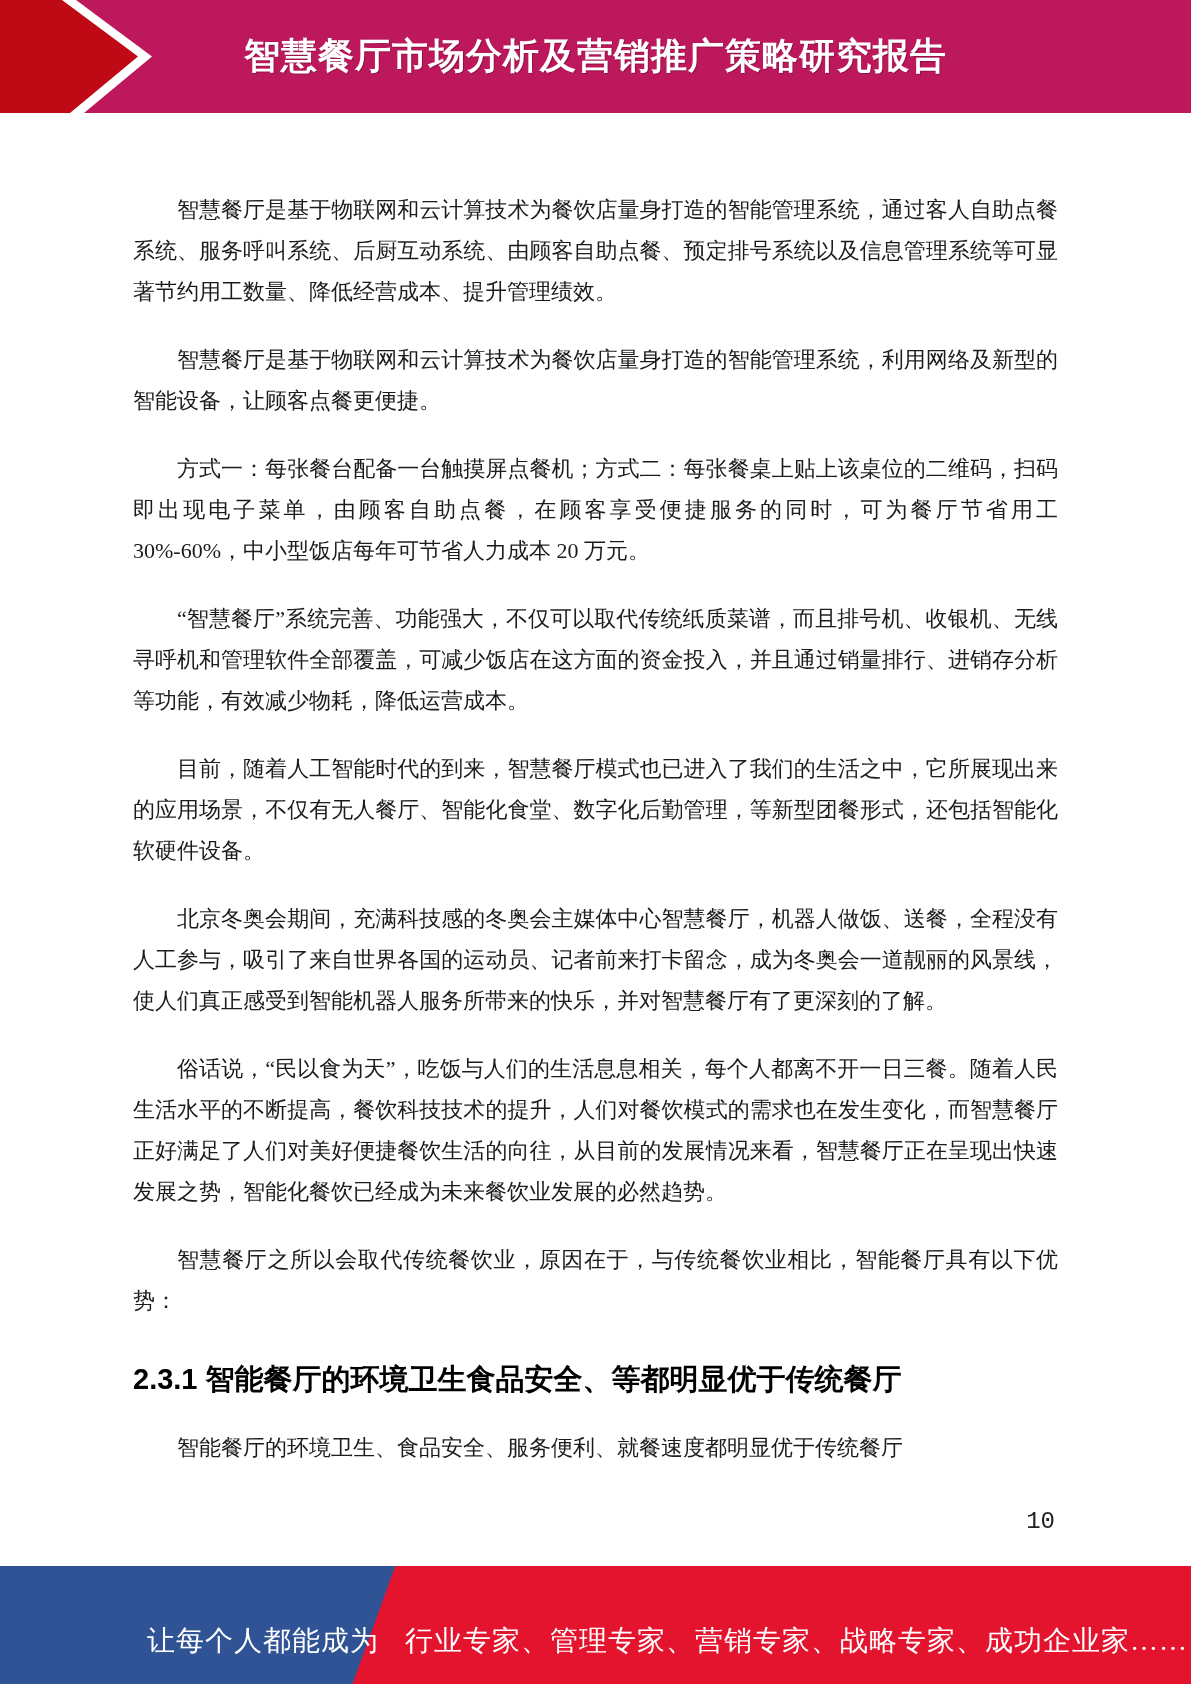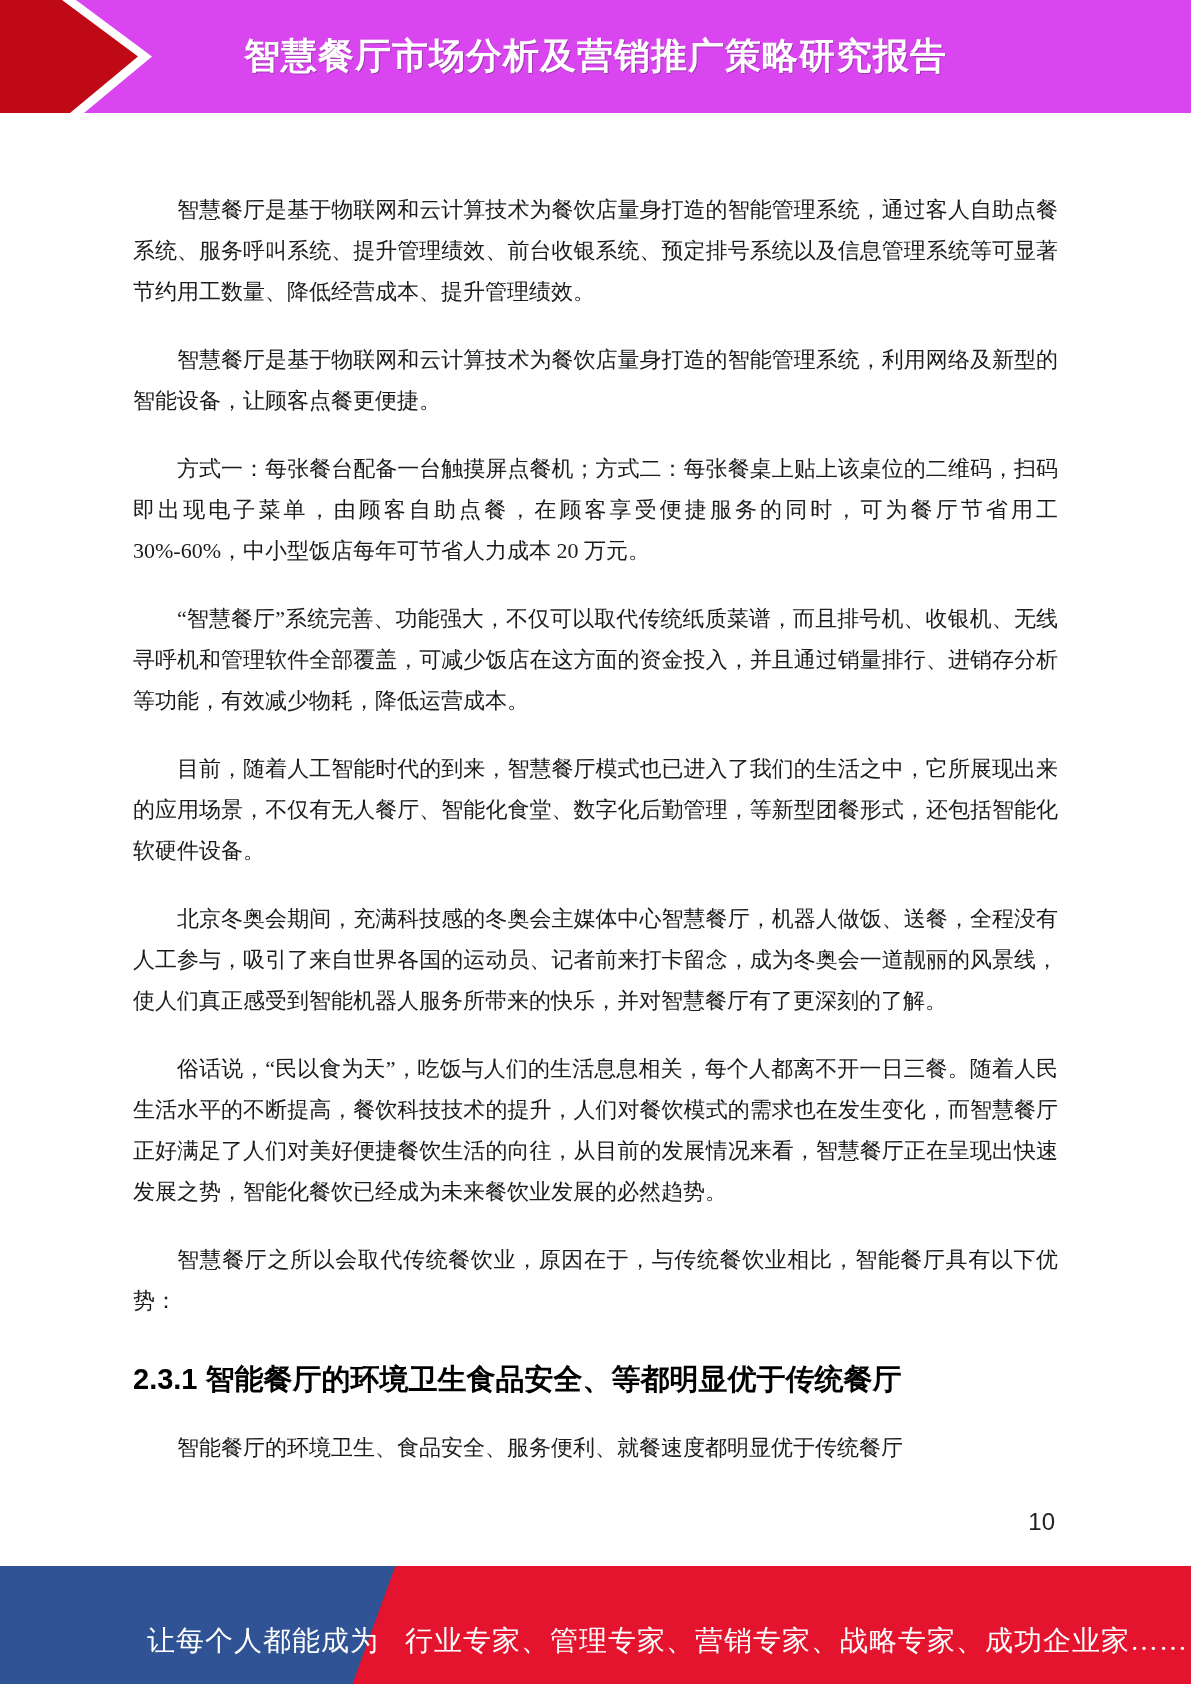--- a/index.html
+++ b/index.html
@@ -7,21 +7,21 @@
     width:1191px; height:1684px;
     background:#ffffff;
     font-family:"Liberation Serif","DejaVu Serif",serif;
     position:relative; overflow:hidden;
   }
   .page { position:relative; width:1191px; height:1684px; background:#fff; }
 
   
   .header {
     position:absolute; top:0; left:0; width:100%; height:113px;
-    background:#d946ef;
+    background:#be185d;
     text-align:center;
   }
   .header-chevron { position:absolute; left:0; top:0; height:113px; width:200px; display:block; }
   .header-title {
     position:absolute; left:0; top:0; width:100%; height:113px;
     display:flex; align-items:center; justify-content:center;
     color:#ffffff; font-family:"Liberation Sans","DejaVu Sans",sans-serif;
     font-weight:bold; font-size:36px; letter-spacing:1px;
     text-shadow:1px 1px 0 rgba(0,0,0,0.25);
   }
@@ -43,21 +43,21 @@
     text-indent:2em; text-align:justify;
     margin:27px 0 0 0;
   }
   p.first-p { margin-top:62px; }
   p.sub-p   { margin-top:30px; }
 
   
   .page-number {
     position:absolute; top:1508px; right:136px;
     font-size:24px; color:#222;
-    font-family:Liberation Sans, sans-serif;
+    font-family:Liberation Mono, monospace;
   }
 
   
   .footer {
     position:absolute; left:0; bottom:0; width:100%; height:118px;
     background:#E4142E;
     padding-left:33px;
   }
   .footer-blue {
     position:absolute; inset:0;
@@ -81,21 +81,21 @@
   <div class="header">
     <svg class="header-chevron" viewBox="0 0 200 113" preserveAspectRatio="none" aria-hidden="true">
       <polygon points="0,0 76,0 152,56.5 84,113 0,113" fill="#ffffff"></polygon>
       <polygon points="0,0 62,0 138,56.5 70,113 0,113" fill="#BF0A16"></polygon>
     </svg>
     <div class="header-title">智慧餐厅市场分析及营销推广策略研究报告</div>
   </div>
 
   <div class="content">
 
-    <p class="body-p first-p">智慧餐厅是基于物联网和云计算技术为餐饮店量身打造的智能管理系统，通过客人自助点餐系统、服务呼叫系统、提升管理绩效、前台收银系统、预定排号系统以及信息管理系统等可显著节约用工数量、降低经营成本、提升管理绩效。</p>
+    <p class="body-p first-p">智慧餐厅是基于物联网和云计算技术为餐饮店量身打造的智能管理系统，通过客人自助点餐系统、服务呼叫系统、后厨互动系统、由顾客自助点餐、预定排号系统以及信息管理系统等可显著节约用工数量、降低经营成本、提升管理绩效。</p>
     <p class="body-p">智慧餐厅是基于物联网和云计算技术为餐饮店量身打造的智能管理系统，利用网络及新型的智能设备，让顾客点餐更便捷。</p>
     <p class="body-p">方式一：每张餐台配备一台触摸屏点餐机；方式二：每张餐桌上贴上该桌位的二维码，扫码即出现电子菜单，由顾客自助点餐，在顾客享受便捷服务的同时，可为餐厅节省用工 30%-60%，中小型饭店每年可节省人力成本 20 万元。</p>
     <p class="body-p">“智慧餐厅”系统完善、功能强大，不仅可以取代传统纸质菜谱，而且排号机、收银机、无线寻呼机和管理软件全部覆盖，可减少饭店在这方面的资金投入，并且通过销量排行、进销存分析等功能，有效减少物耗，降低运营成本。</p>
     <p class="body-p">目前，随着人工智能时代的到来，智慧餐厅模式也已进入了我们的生活之中，它所展现出来的应用场景，不仅有无人餐厅、智能化食堂、数字化后勤管理，等新型团餐形式，还包括智能化软硬件设备。</p>
     <p class="body-p">北京冬奥会期间，充满科技感的冬奥会主媒体中心智慧餐厅，机器人做饭、送餐，全程没有人工参与，吸引了来自世界各国的运动员、记者前来打卡留念，成为冬奥会一道靓丽的风景线，使人们真正感受到智能机器人服务所带来的快乐，并对智慧餐厅有了更深刻的了解。</p>
     <p class="body-p">俗话说，“民以食为天”，吃饭与人们的生活息息相关，每个人都离不开一日三餐。随着人民生活水平的不断提高，餐饮科技技术的提升，人们对餐饮模式的需求也在发生变化，而智慧餐厅正好满足了人们对美好便捷餐饮生活的向往，从目前的发展情况来看，智慧餐厅正在呈现出快速发展之势，智能化餐饮已经成为未来餐饮业发展的必然趋势。</p>
     <p class="body-p">智慧餐厅之所以会取代传统餐饮业，原因在于，与传统餐饮业相比，智能餐厅具有以下优势：</p>
 
     <h3 class="sec">2.3.1 智能餐厅的环境卫生食品安全、等都明显优于传统餐厅</h3>
 

